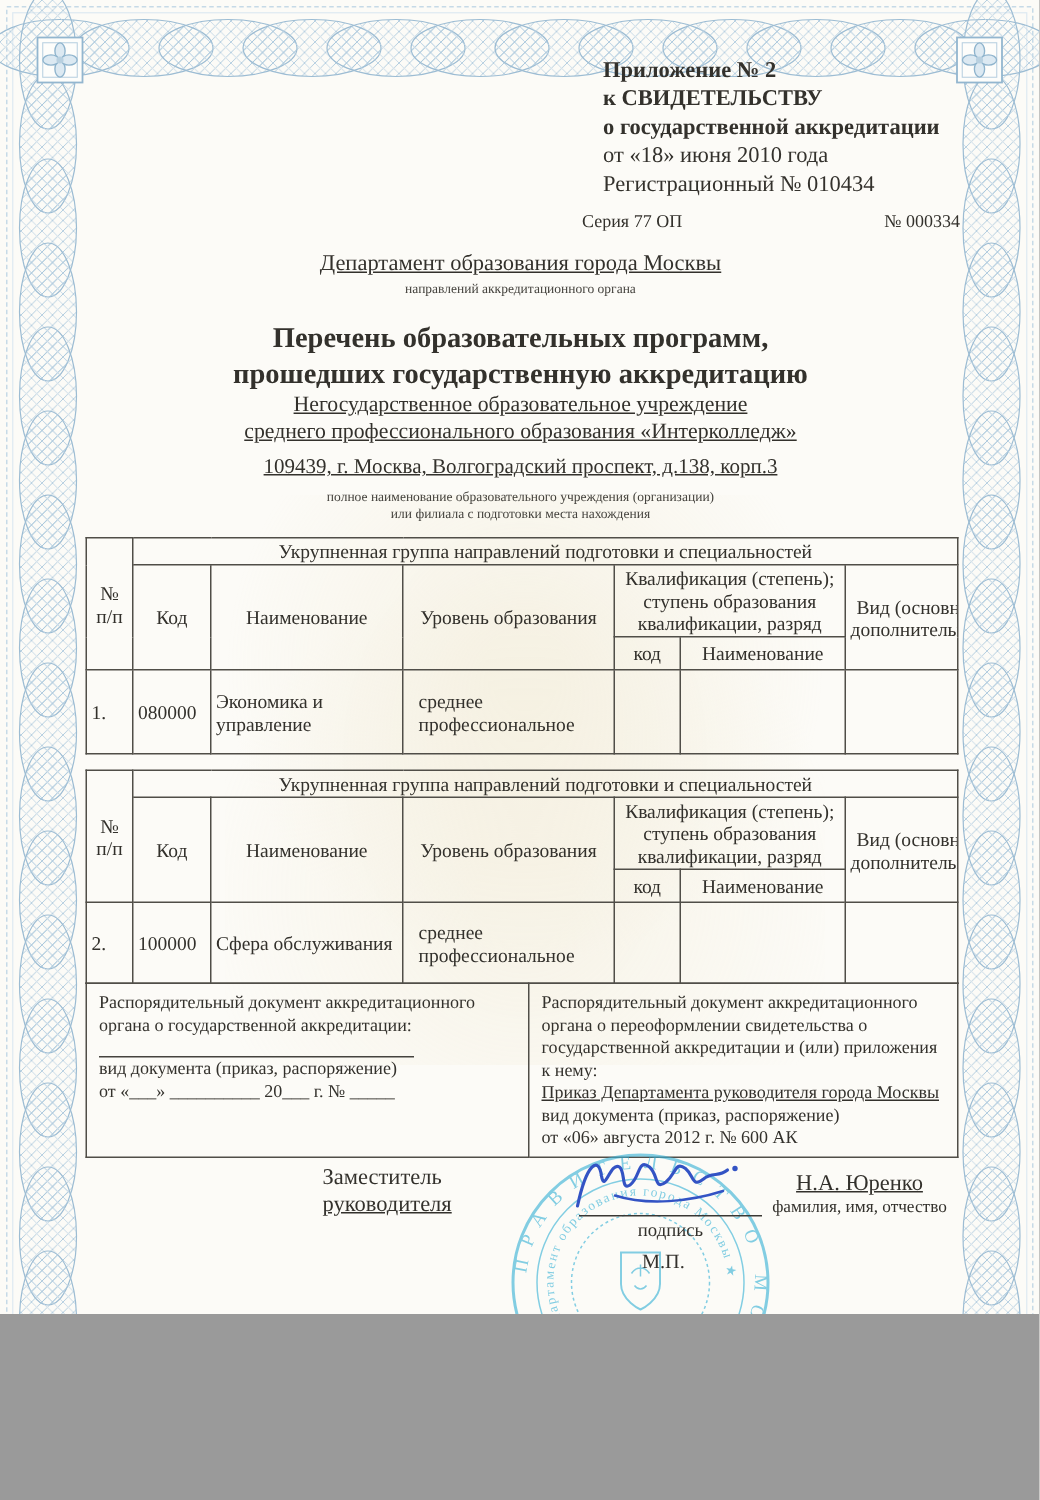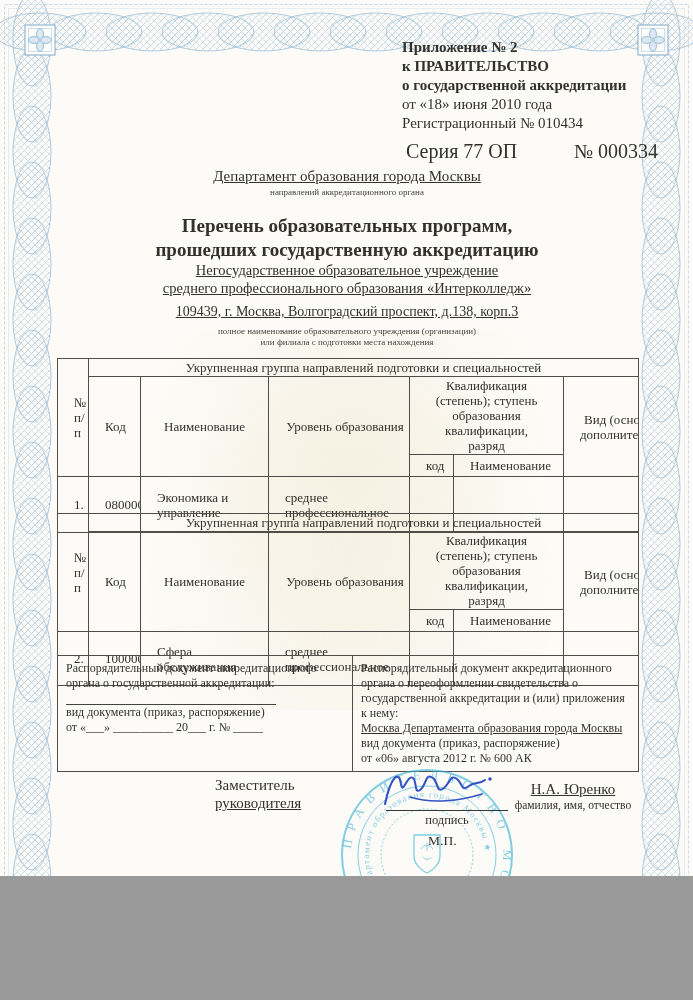--- a/index.html
+++ b/index.html
@@ -11,35 +11,35 @@
   #border-svg{position:absolute;left:0;top:0;z-index:0;}
   .band{fill:url(#mesh);stroke:#9cbcd3;stroke-width:.8;}
   
   .watermark{left:150px;top:330px;width:400px;height:380px;z-index:0;opacity:.5;
     background:
       radial-gradient(circle at 50% 30%, rgba(232,220,184,.55) 0 8%, rgba(232,220,184,0) 60%),
       radial-gradient(circle at 50% 70%, rgba(232,220,184,.45) 0 10%, rgba(232,220,184,0) 65%);}
   
   .hdr-block{left:402px;top:38px;width:252px;font-size:15px;line-height:19px;}
   .hdr-bold{font-weight:bold;}
-  .series-row{left:406px;top:140px;width:252px;display:flex;justify-content:space-between;font-size:20px;gap:10px;}
+  .series-row{left:388px;top:140px;width:252px;display:flex;justify-content:space-between;font-size:12px;gap:10px;}
   
   .cwrap{left:57px;width:580px;text-align:center;}
   .authority{top:168px;font-size:15px;}
   .und{text-decoration:underline;}
   .cap{font-size:9px;color:#45433e;line-height:11px;}
   .authority-cap{top:187px;}
   .doc-title{top:214px;font-size:19px;font-weight:bold;line-height:24px;}
   .inst{top:262px;font-size:14.5px;line-height:17.5px;}
   .addr{top:304px;font-size:14px;}
   .inst-cap{top:326px;}
   
   table.prg{border-collapse:collapse;table-layout:fixed;width:581px;font-size:13px;}
   table.prg td,table.prg th{border:1px solid #504e48;font-weight:normal;
-      padding:1px 16px;vertical-align:middle;line-height:15px;overflow:hidden;}
+      padding:1px 3px;vertical-align:middle;line-height:15px;overflow:hidden;}
   .t1{left:57px;top:358px;}
   .t2{left:57px;top:513px;}
   tr.r-grp{height:16px;} tr.r-mid{height:40px;} tr.r-sub{height:22px;}
   .t1 tr.r-dat{height:56px;} .t2 tr.r-dat{height:54px;}
   td.cell-name{text-align:left;padding-left:5px;}
   .narrow{width:92px;margin:0 auto;}
   .lvl{width:120px;margin:0 auto;}
   td.vtop{vertical-align:middle;}
   
   table.admin{border-collapse:collapse;table-layout:fixed;width:581px;font-size:12px;padding-left:28px;}
@@ -153,21 +153,21 @@
     <use href="#corner-orn" x="40" y="40"></use>
     <use href="#corner-orn" x="653" y="40"></use>
     <use href="#corner-orn" x="40" y="960"></use>
     <use href="#corner-orn" x="653" y="960"></use>
   </svg>
 
   <div class="abs watermark"></div>
 
   <div class="abs z1 hdr-block">
     <div class="hdr-bold">Приложение № 2</div>
-    <div class="hdr-bold">к ПРАВИТЕЛЬСТВО</div>
+    <div class="hdr-bold">к СВИДЕТЕЛЬСТВУ</div>
     <div class="hdr-bold">о государственной аккредитации</div>
     <div>от «18» июня 2010 года</div>
     <div>Регистрационный № 010434</div>
   </div>
   <div class="abs z1 series-row">
     <span>Серия 77 ОП</span>
     <span>№ 000334</span>
   </div>
 
   <div class="abs z1 cwrap authority">
@@ -288,21 +288,21 @@
     <tbody>
         <tr style="height:100px;">
       <td>
         <div>Распорядительный документ аккредитационного органа о государственной аккредитации:</div>
         <div class="blank-line"></div>
         <div class="adm-cap">вид документа (приказ, распоряжение)</div>
         <div>от «___» __________ 20___ г. № _____</div>
       </td>
       <td>
         <div>Распорядительный документ аккредитационного органа о переоформлении свидетельства о государственной аккредитации и (или) приложения к нему:</div>
-        <div><span class="und">Москва Департамента образования города Москвы</span></div>
+        <div><span class="und">Приказ Департамента руководителя города Москвы</span></div>
         <div class="adm-cap">вид документа (приказ, распоряжение)</div>
         <div>от «06» августа 2012 г. № 600 АК</div>
       </td>
     </tr>
   </tbody>
     </table>
 
   <div class="abs post-block">
     <div>Заместитель</div>
     <div class="und">руководителя</div>

